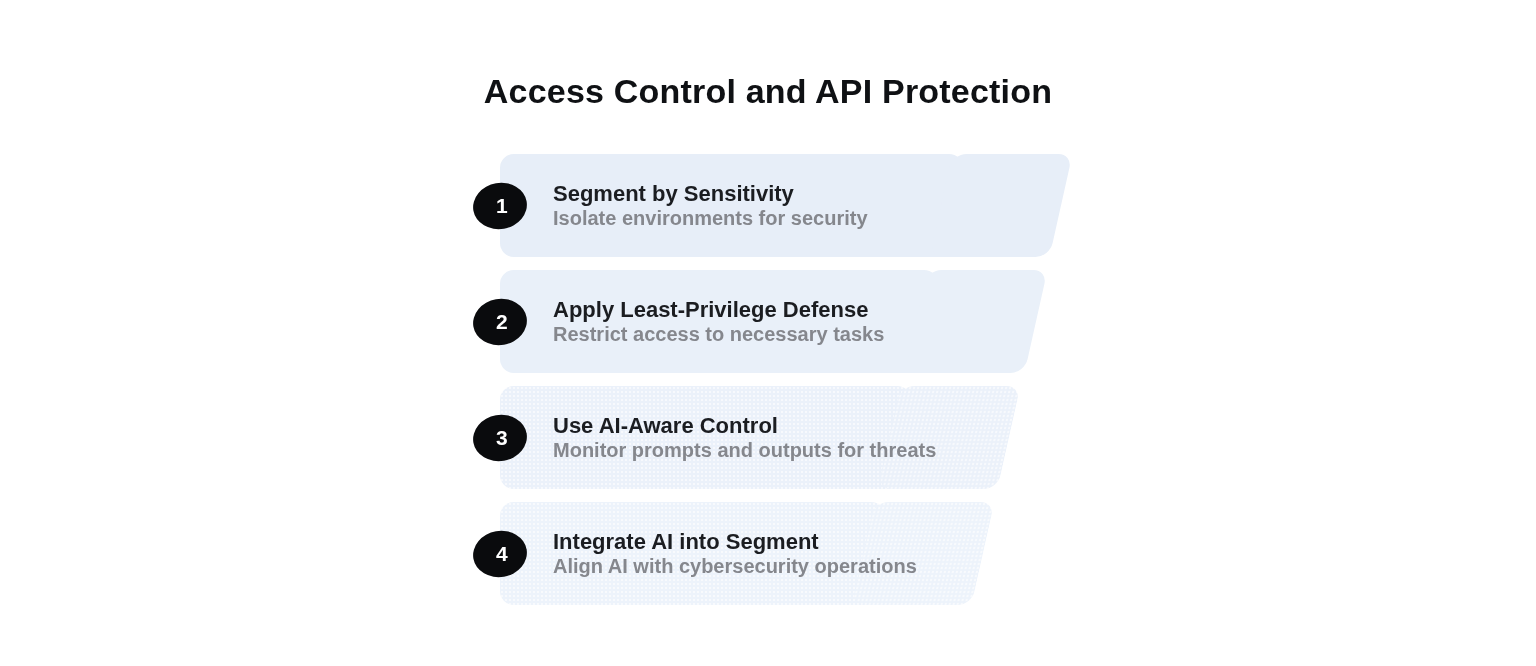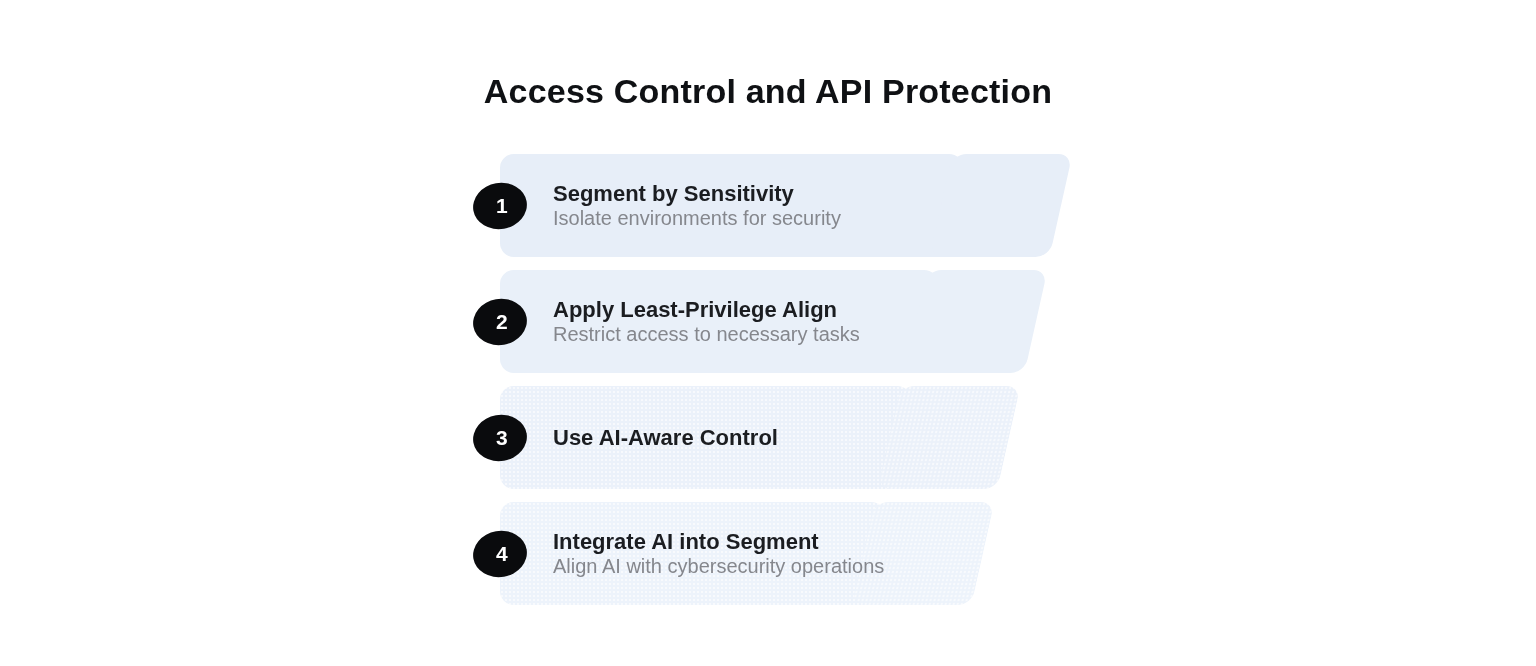--- a/index.html
+++ b/index.html
@@ -44,21 +44,21 @@
   .badge span{
     transform:rotate(10deg);
     color:#ffffff;font-size:21px;font-weight:600;padding-left:3px;
   }
 
   .step-text{
     position:absolute;left:53px;top:0;bottom:0;
     display:flex;flex-direction:column;justify-content:center;gap:0;
   }
   .step-title{font-size:22px;font-weight:600;color:#1b1d21;white-space:nowrap;}
-  .step-desc{font-size:20px;font-weight:400;color:#85878d;white-space:nowrap;}
+  .step-desc{font-size:20px;font-weight:700;color:#85878d;white-space:nowrap;}
 
   .logo{position:absolute;left:1342px;top:589px;display:flex;align-items:flex-start;}
   .logo svg{display:block;}
   .logo-text{color:#d8d8da;font-size:22px;line-height:19px;margin-top:7px;margin-left:2px;letter-spacing:0.2px;}
   .logo-line2{display:block;margin-left:21px;}
 </style>
 </head>
 <body>
 
 <div class="canvas">
@@ -79,33 +79,34 @@
       </div>
     </div>
 
     <div class="step">
       <div class="bg-main" style="background-color: rgb(233, 240, 249);"></div>
       <div class="bg-skew" style="background-color: rgb(233, 240, 249);"></div>
       <div class="badge">
         <span>2</span>
       </div>
       <div class="step-text">
-        <div class="step-title">Apply Least-Privilege Align</div>
+        <div class="step-title">Apply Least-Privilege Defense</div>
         <div class="step-desc">Restrict access to necessary tasks</div>
       </div>
     </div>
 
     <div class="step">
       <div class="bg-main" style="background-color: rgb(235, 241, 250);"></div>
       <div class="bg-skew" style="background-color: rgb(235, 241, 250);"></div>
       <div class="badge">
         <span>3</span>
       </div>
       <div class="step-text">
         <div class="step-title">Use AI-Aware Control</div>
+        <div class="step-desc">Monitor prompts and outputs for threats</div>
       </div>
     </div>
 
     <div class="step">
       <div class="bg-main" style="background-color: rgb(237, 243, 251);"></div>
       <div class="bg-skew" style="background-color: rgb(237, 243, 251);"></div>
       <div class="badge">
         <span>4</span>
       </div>
       <div class="step-text">

